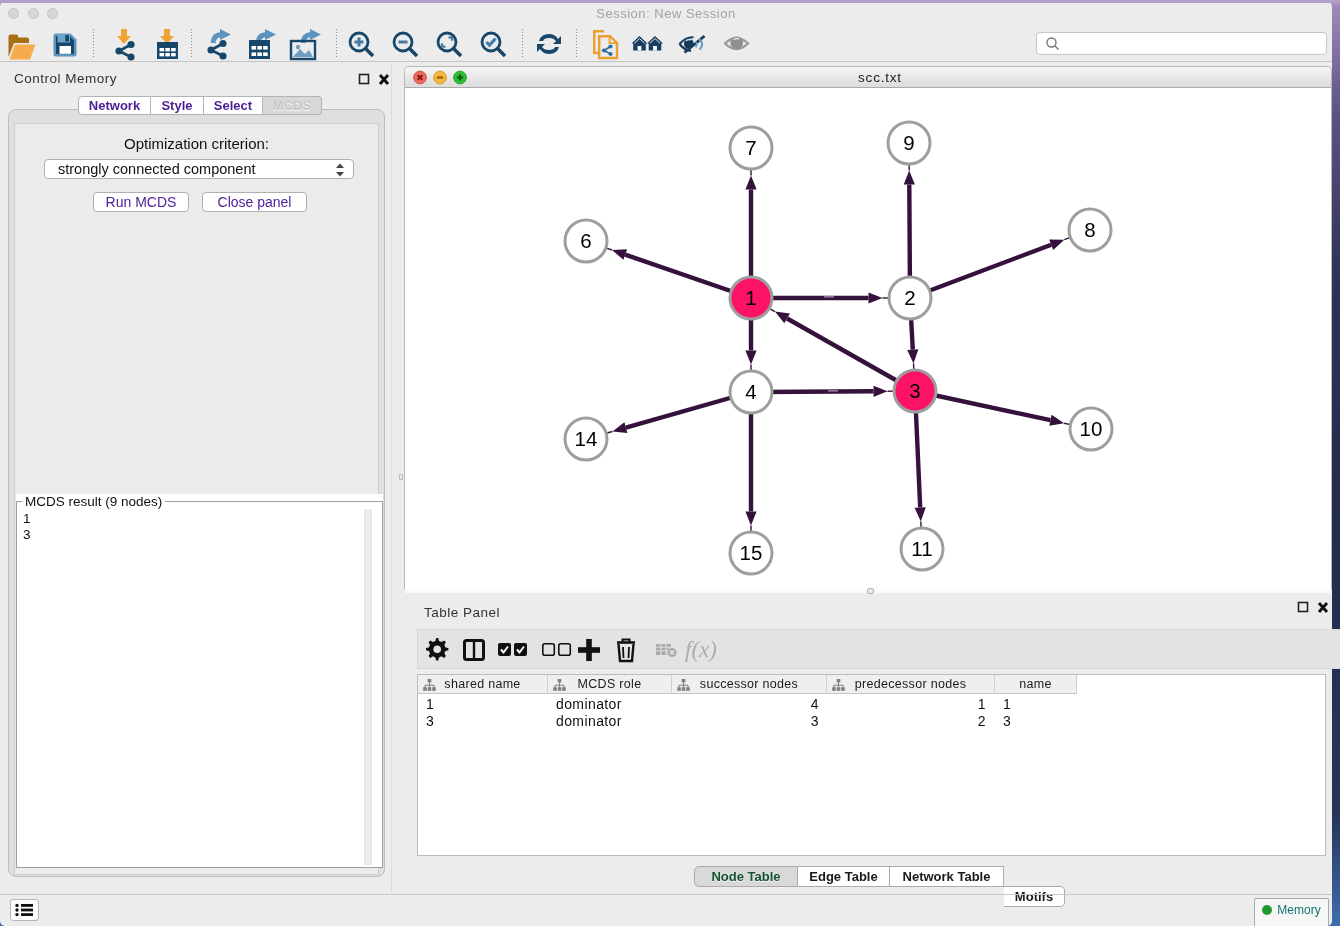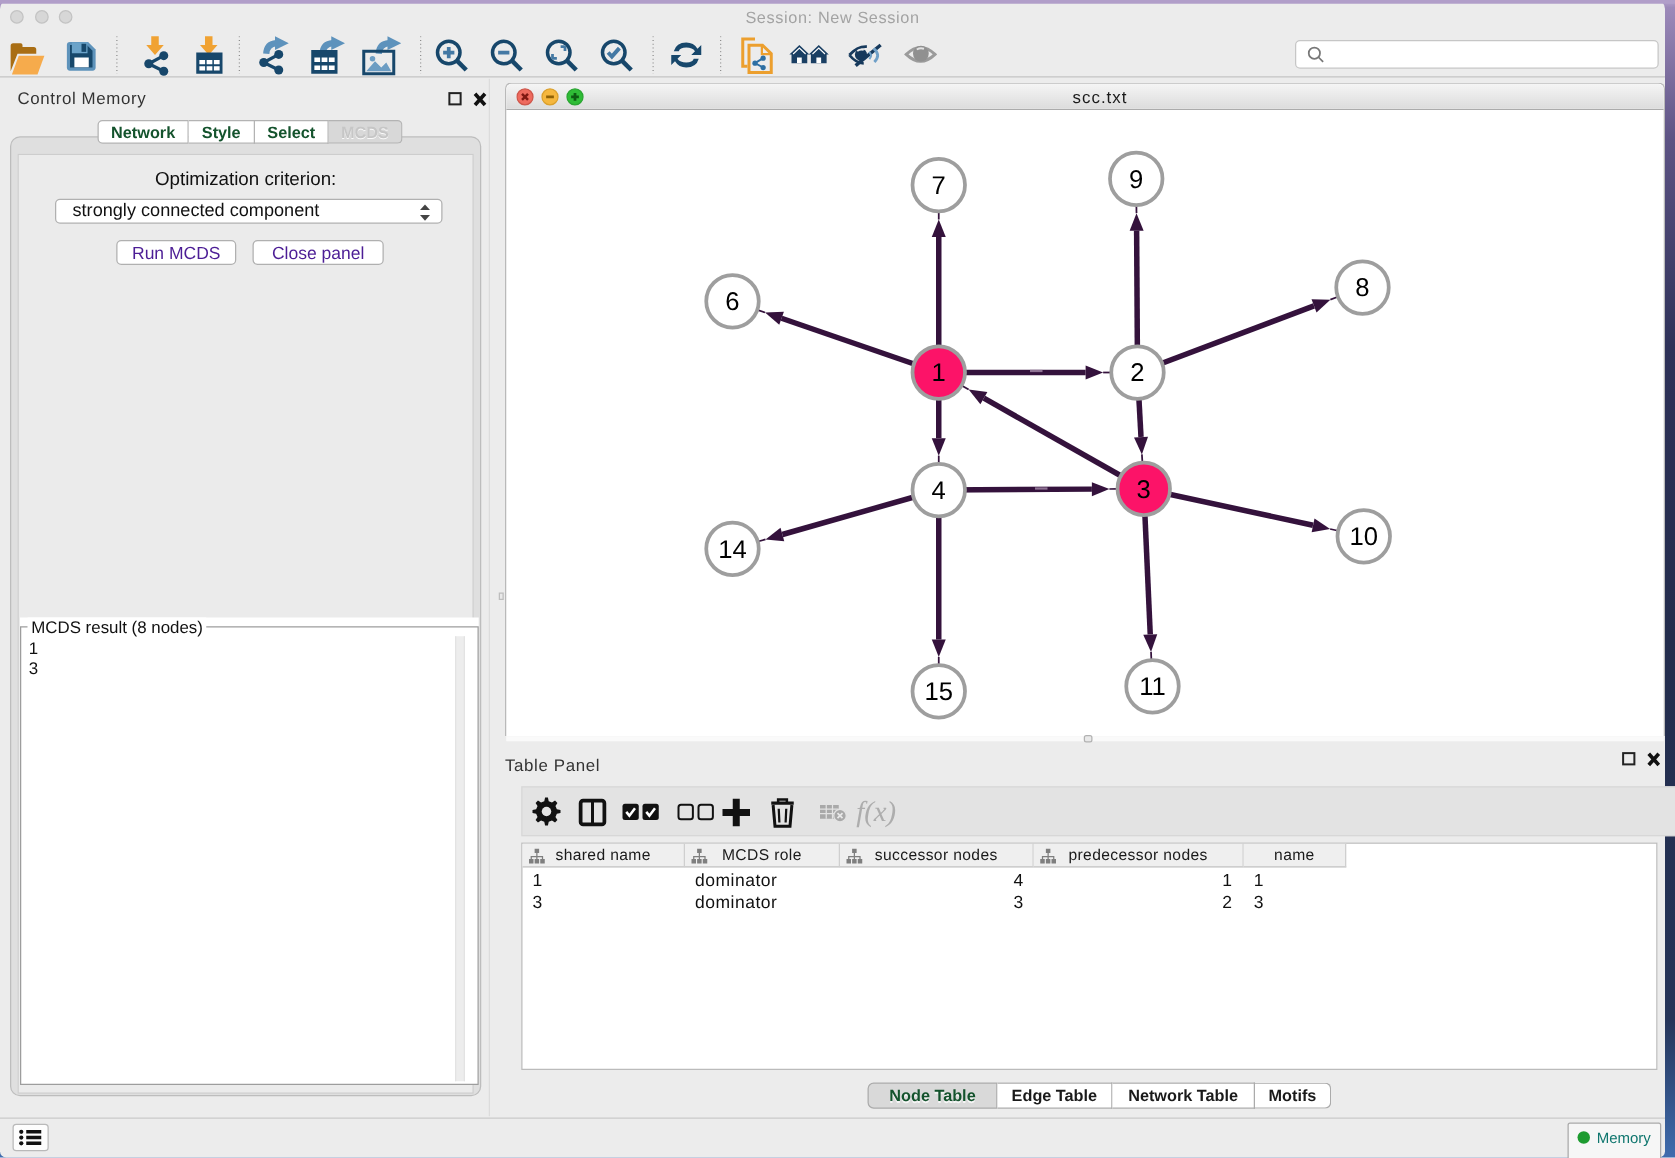--- a/index.html
+++ b/index.html
@@ -29,21 +29,21 @@
   background:#fff; border:1px solid #c6c6c6; border-radius:4px; }
 
 
 #cpanel { position:absolute; left:0; top:63px; width:391px; height:830px; }
 #cpTitle { position:absolute; left:14px; top:71px; font-size:13.5px; letter-spacing:0.5px; color:#333; }
 #cpOuter { position:absolute; left:8px; top:46px; width:377px; height:768px;
   background:#dfdfdf; border:1px solid #bdbdbd; border-radius:8px; }
 #cpInner { position:absolute; left:14px; top:60px; width:365px; height:752px;
   background:#ebebeb; border:1px solid #cdcdcd; }
 #cpTabs { position:absolute; left:78px; top:33px; height:19px; display:flex; }
-.cptab { height:19px; line-height:18px; font-size:13px; font-weight:bold; color:#14532d; text-align:center;
+.cptab { height:19px; line-height:18px; font-size:13px; font-weight:bold; color:#4c1d95; text-align:center;
   background:#fff; border:1px solid #b3b3b3; border-left:none; padding:0; }
 .cptab.first { border-left:1px solid #b3b3b3; border-radius:4px 0 0 4px; }
 .cptab.sel { background:#d8d8d8; color:#c6c6c6; text-shadow:0 1px 0 #fafafa;
   border-radius:0 4px 4px 0; }
 #optLabel { position:absolute; left:8px; top:72px; width:377px; text-align:center;
   font-size:15px; color:#111; }
 #combo { position:absolute; left:44px; top:96px; width:310px; height:20px; background:#fff;
   border:1px solid #b0b0b0; border-radius:4px; font-size:14.5px; color:#111;
   line-height:18px; padding-left:13px; }
 .btn { position:absolute; height:20px; background:#fff; border:1px solid #b0b0b0;
@@ -62,21 +62,21 @@
 #netwin { position:absolute; left:404px; top:66px; width:928px; height:523px;
   background:#fff; border-radius:5px 5px 0 0; border:1px solid #b9b9b9; border-bottom:none; }
 #nettitle { position:absolute; left:0; top:0; width:926px; height:21px;
   background:linear-gradient(180deg,#f5f5f5,#dcdcdc); border-bottom:1px solid #ababab;
   border-radius:5px 5px 0 0; }
 #netname { position:absolute; left:12px; top:3px; width:926px; text-align:center;
   font-size:13.5px; letter-spacing:0.8px; color:#1a1a1a; }
 
 
 #tpanel { position:absolute; left:392px; top:593px; width:940px; height:300px; background:#ececec; }
-#tpTitle { position:absolute; left:12px; top:12px; font-size:13.5px; letter-spacing:0.5px; color:#333; }
+#tpTitle { position:absolute; left:32px; top:12px; font-size:13.5px; letter-spacing:0.5px; color:#333; }
 #tpToolbar { position:absolute; left:25px; top:36px; width:1016px; height:40px;
   background:#e3e3e3; border:1px solid #d7d7d7; }
 #tpTable { position:absolute; left:25px; top:81px; width:909px; height:182px;
   background:#fff; border:1px solid #bbb; }
 .thcell { position:absolute; top:0; height:19px; background:#efefef;
   border-right:1px solid #cfcfcf; border-bottom:1px solid #c4c4c4;
   font-size:12.5px; letter-spacing:0.3px; color:#1a1a1a; text-align:center; line-height:19px; }
 .trow { position:absolute; font-size:14px; letter-spacing:0.4px; color:#111; height:17px; line-height:17px; }
 #tpTabs { position:absolute; left:302px; top:273px; height:21px; display:flex; }
 .tptab { height:21px; line-height:20px; font-size:13px; font-weight:bold; color:#1a1a1a;
@@ -272,21 +272,21 @@
           <path d="M2 5 L6 0.5 L10 5 Z" fill="#444"></path>
           <path d="M2 9 L6 13.5 L10 9 Z" fill="#444"></path>
         </svg>
       </div>
       <div id="optLabel">Optimization criterion:</div>
       <div class="btn" style="left:93px;top:129px;width:96px;">Run MCDS</div>
       <div class="btn" style="left:202px;top:129px;width:105px;">Close panel</div>
       <div id="fsWhite">1<br>3</div>
       <div id="fsScroll"></div>
       <div id="fieldset"></div>
-      <div id="fsLegend">MCDS result (8 nodes)</div>
+      <div id="fsLegend">MCDS result (9 nodes)</div>
     </div>
 
     <div id="netwin">
       <div id="nettitle">
         <svg width="70" height="21" style="position:absolute;left:8px;top:0;">
           <circle cx="7" cy="10.5" r="6.4" fill="#ee6a5e" stroke="#ce5549" stroke-width="1"></circle>
           <path d="M4.6 8.1 L9.4 12.9 M9.4 8.1 L4.6 12.9" stroke="#801812" stroke-width="2"></path>
           <circle cx="27" cy="10.5" r="6.4" fill="#f5b73e" stroke="#dba02c" stroke-width="1"></circle>
           <path d="M23.9 10.5 L30.1 10.5" stroke="#8f6105" stroke-width="2.2"></path>
           <circle cx="47" cy="10.5" r="6.4" fill="#2fbc36" stroke="#2aa531" stroke-width="1"></circle>
@@ -452,21 +452,21 @@
         <div class="trow" style="left:8px;top:38px;">3</div>
         <div class="trow" style="left:138px;top:38px;">dominator</div>
         <div class="trow" style="left:254px;top:38px;width:147px;text-align:right;">3</div>
         <div class="trow" style="left:409px;top:38px;width:159px;text-align:right;">2</div>
         <div class="trow" style="left:585px;top:38px;">3</div>
       </div>
       <div id="tpTabs">
         <div class="tptab first sel" style="width:104px;color:#14532d;text-shadow:0 1px 0 #f5f5f5;background:#d9d9d9;">Node Table</div>
         <div class="tptab" style="width:92px;">Edge Table</div>
         <div class="tptab" style="width:114px;">Network Table</div>
-        <div class="tptab last" style="width:61px;">Motifs</div>
+        <div class="tptab last" style="width:61px;margin-top:20px;">Motifs</div>
       </div>
     </div>
 
     <div id="statusbar">
       <div id="listbtn">
         <svg width="19" height="14" style="position:absolute;left:4px;top:3px;">
           <g fill="#111">
             <circle cx="2" cy="2.4" r="1.7"></circle>
               <rect x="6" y="1" width="12" height="2.8"></rect>
             <circle cx="2" cy="7" r="1.7"></circle>

